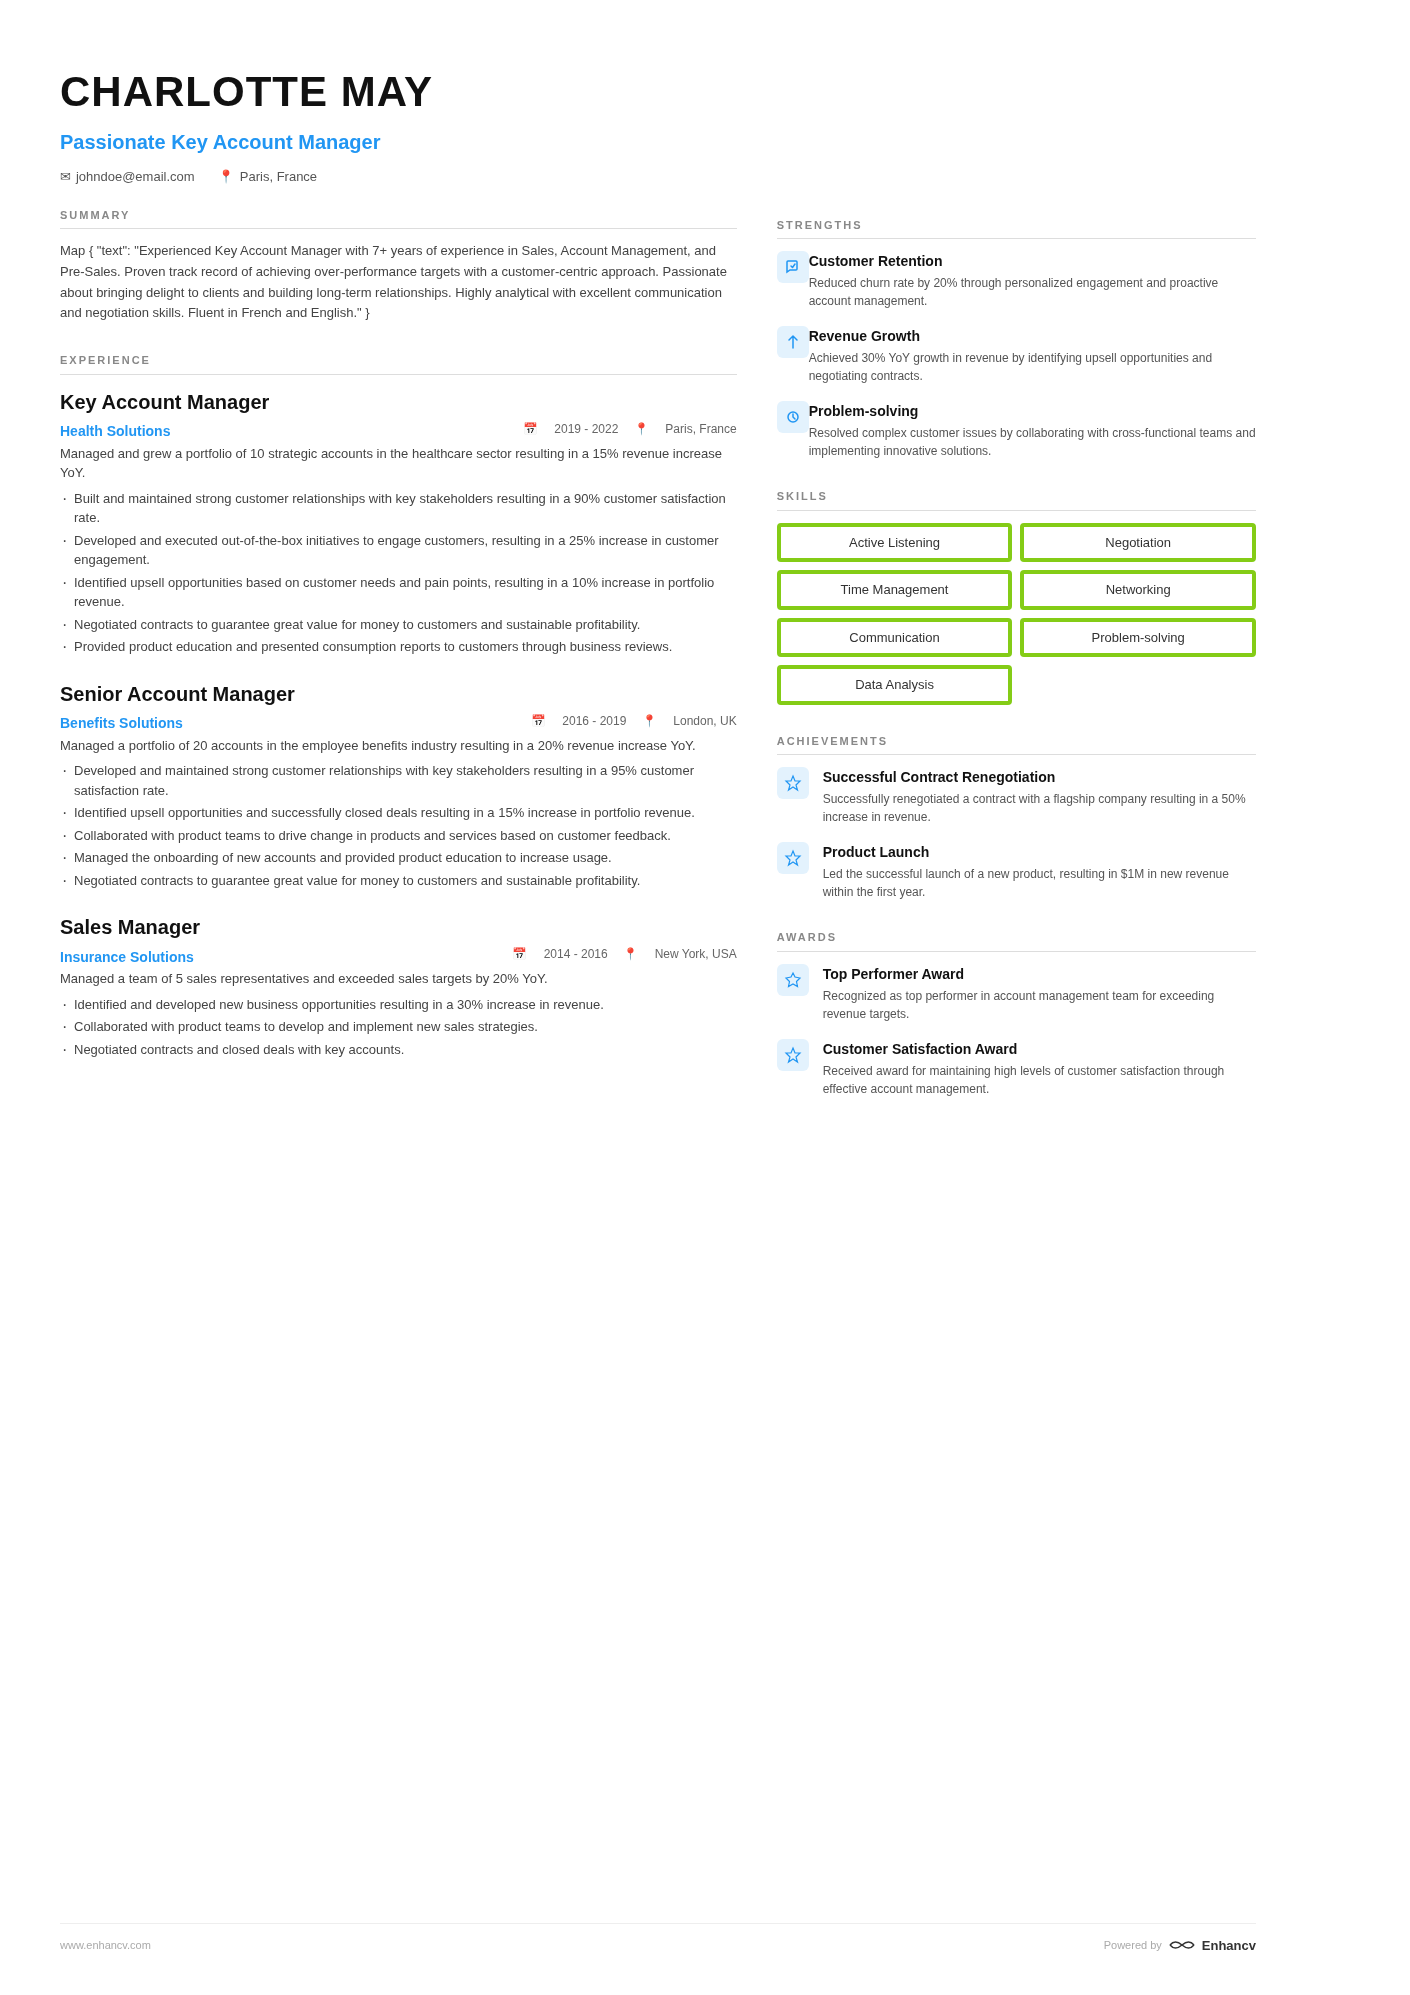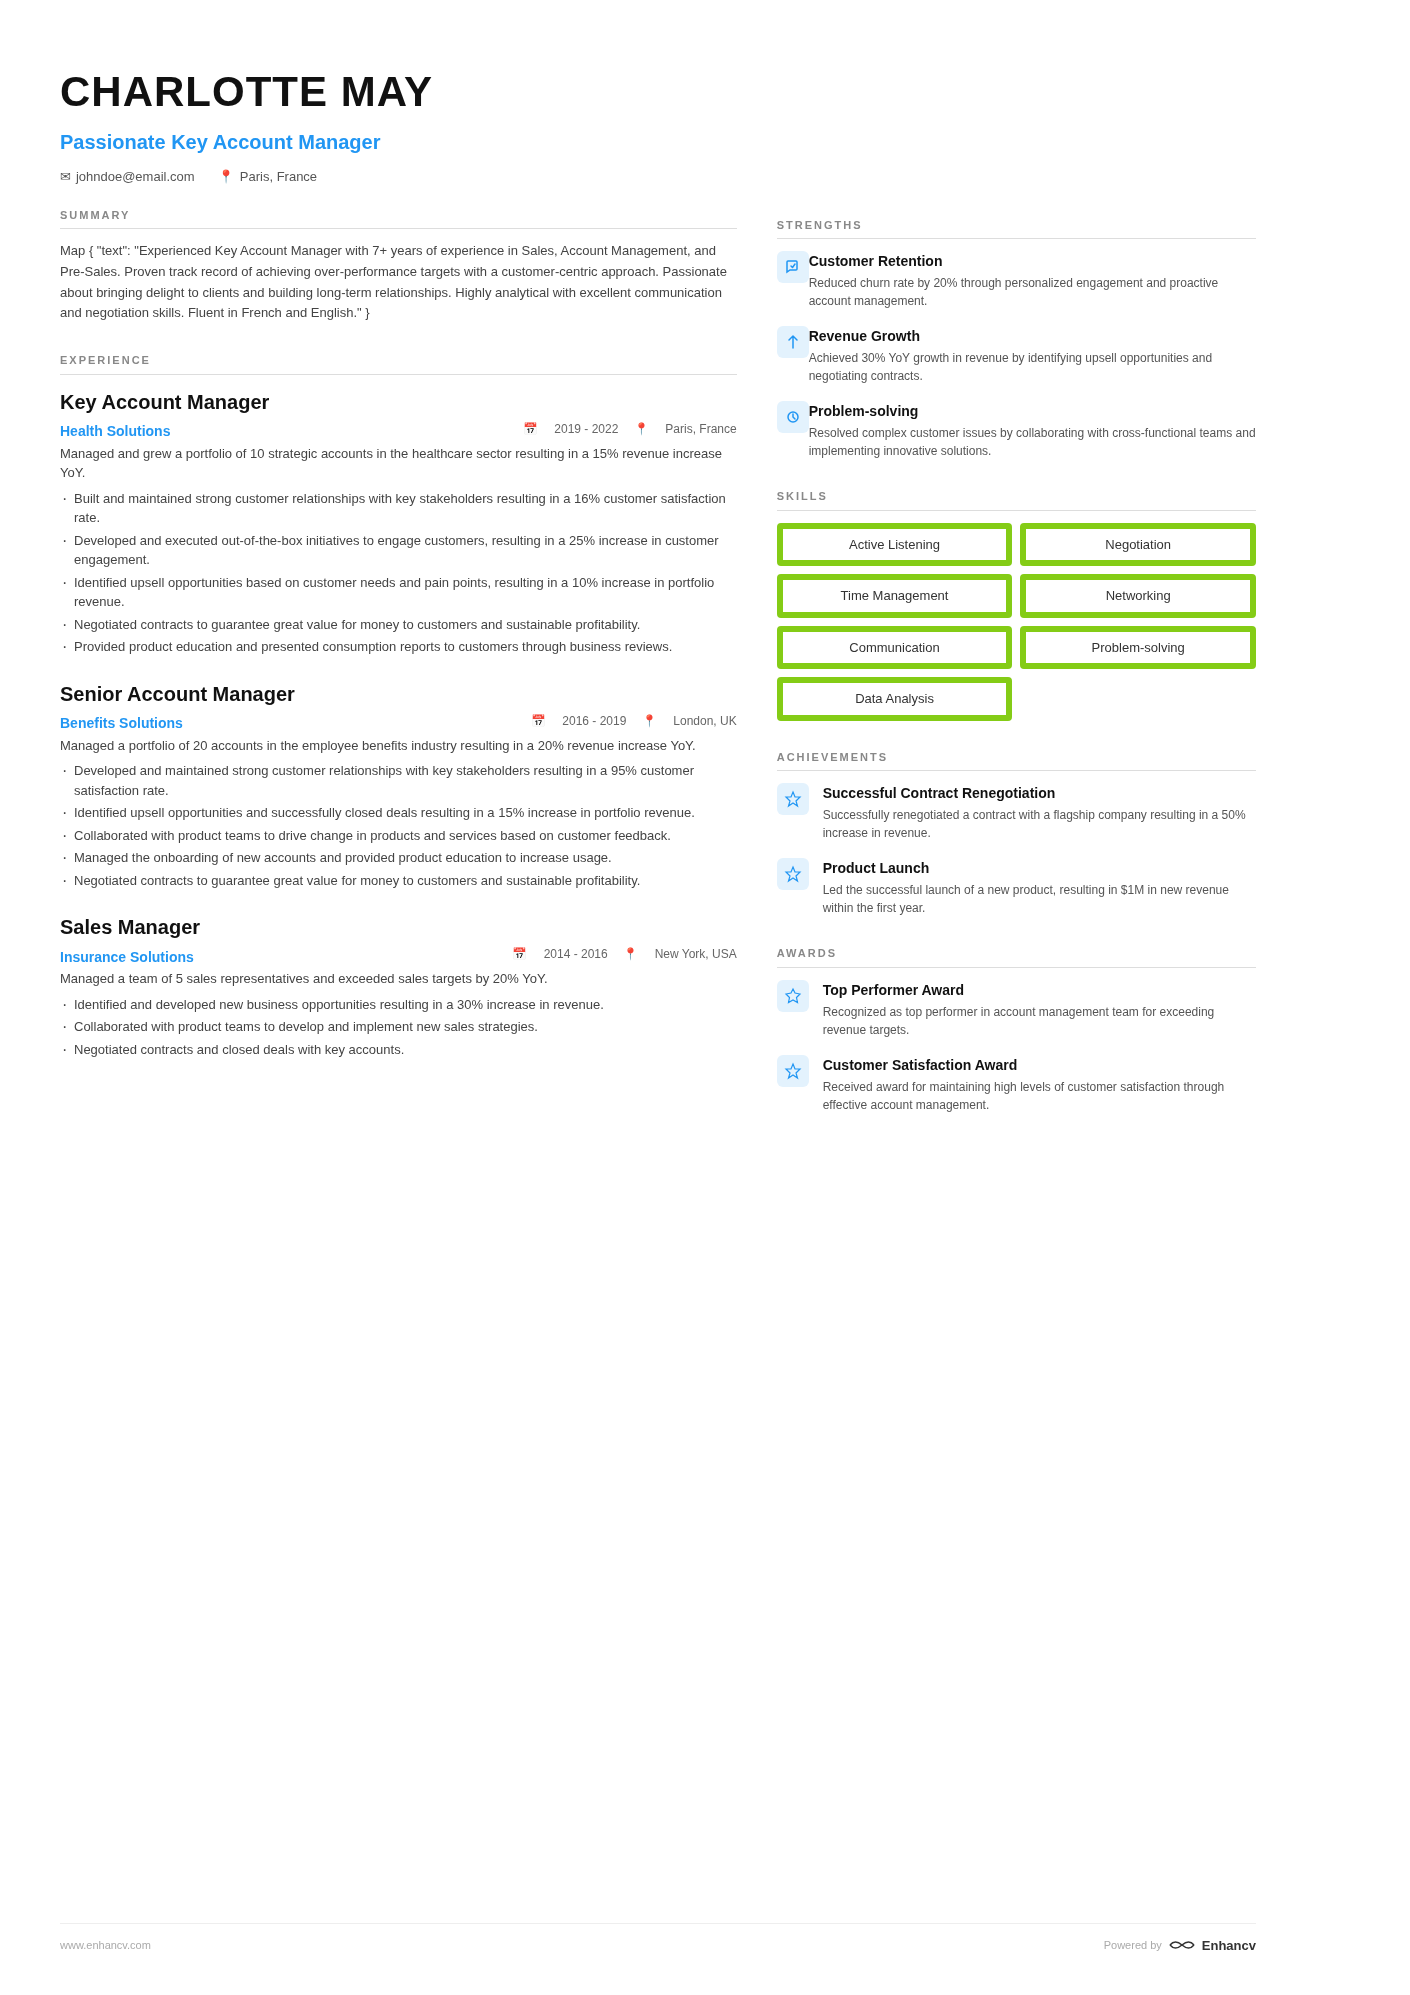--- a/index.html
+++ b/index.html
@@ -155,21 +155,21 @@
       font-size: 12px;
       color: #555;
       line-height: 1.5;
     }
     .skills-grid {
       display: grid;
       grid-template-columns: 1fr 1fr;
       gap: 8px;
     }
     .skill-badge {
-      border: 6px solid #84cc16;
+      border: 4px solid #84cc16;
       border-radius: 4px;
       padding: 6px 12px;
       font-size: 13px;
       color: #333;
       text-align: center;
     }
     .skill-badge.single {
       grid-column: 1;
     }
     .achievement-item {
@@ -295,21 +295,21 @@
             <span class="company-name">Health Solutions</span>
             <div class="job-meta">
               <span>📅</span>
               <span>2019 - 2022</span>
               <span>📍</span>
               <span>Paris, France</span>
             </div>
           </div>
           <p class="job-desc">Managed and grew a portfolio of 10 strategic accounts in the healthcare sector resulting in a 15% revenue increase YoY.</p>
           <ul class="bullet-list">
-            <li>Built and maintained strong customer relationships with key stakeholders resulting in a 16% customer satisfaction rate.</li>
+            <li>Built and maintained strong customer relationships with key stakeholders resulting in a 90% customer satisfaction rate.</li>
             <li>Developed and executed out-of-the-box initiatives to engage customers, resulting in a 25% increase in customer engagement.</li>
             <li>Identified upsell opportunities based on customer needs and pain points, resulting in a 10% increase in portfolio revenue.</li>
             <li>Negotiated contracts to guarantee great value for money to customers and sustainable profitability.</li>
             <li>Provided product education and presented consumption reports to customers through business reviews.</li>
           </ul>
         </div>
 
         <div class="experience-item">
           <div class="job-title">Senior Account Manager</div>
           <div class="company-line">

